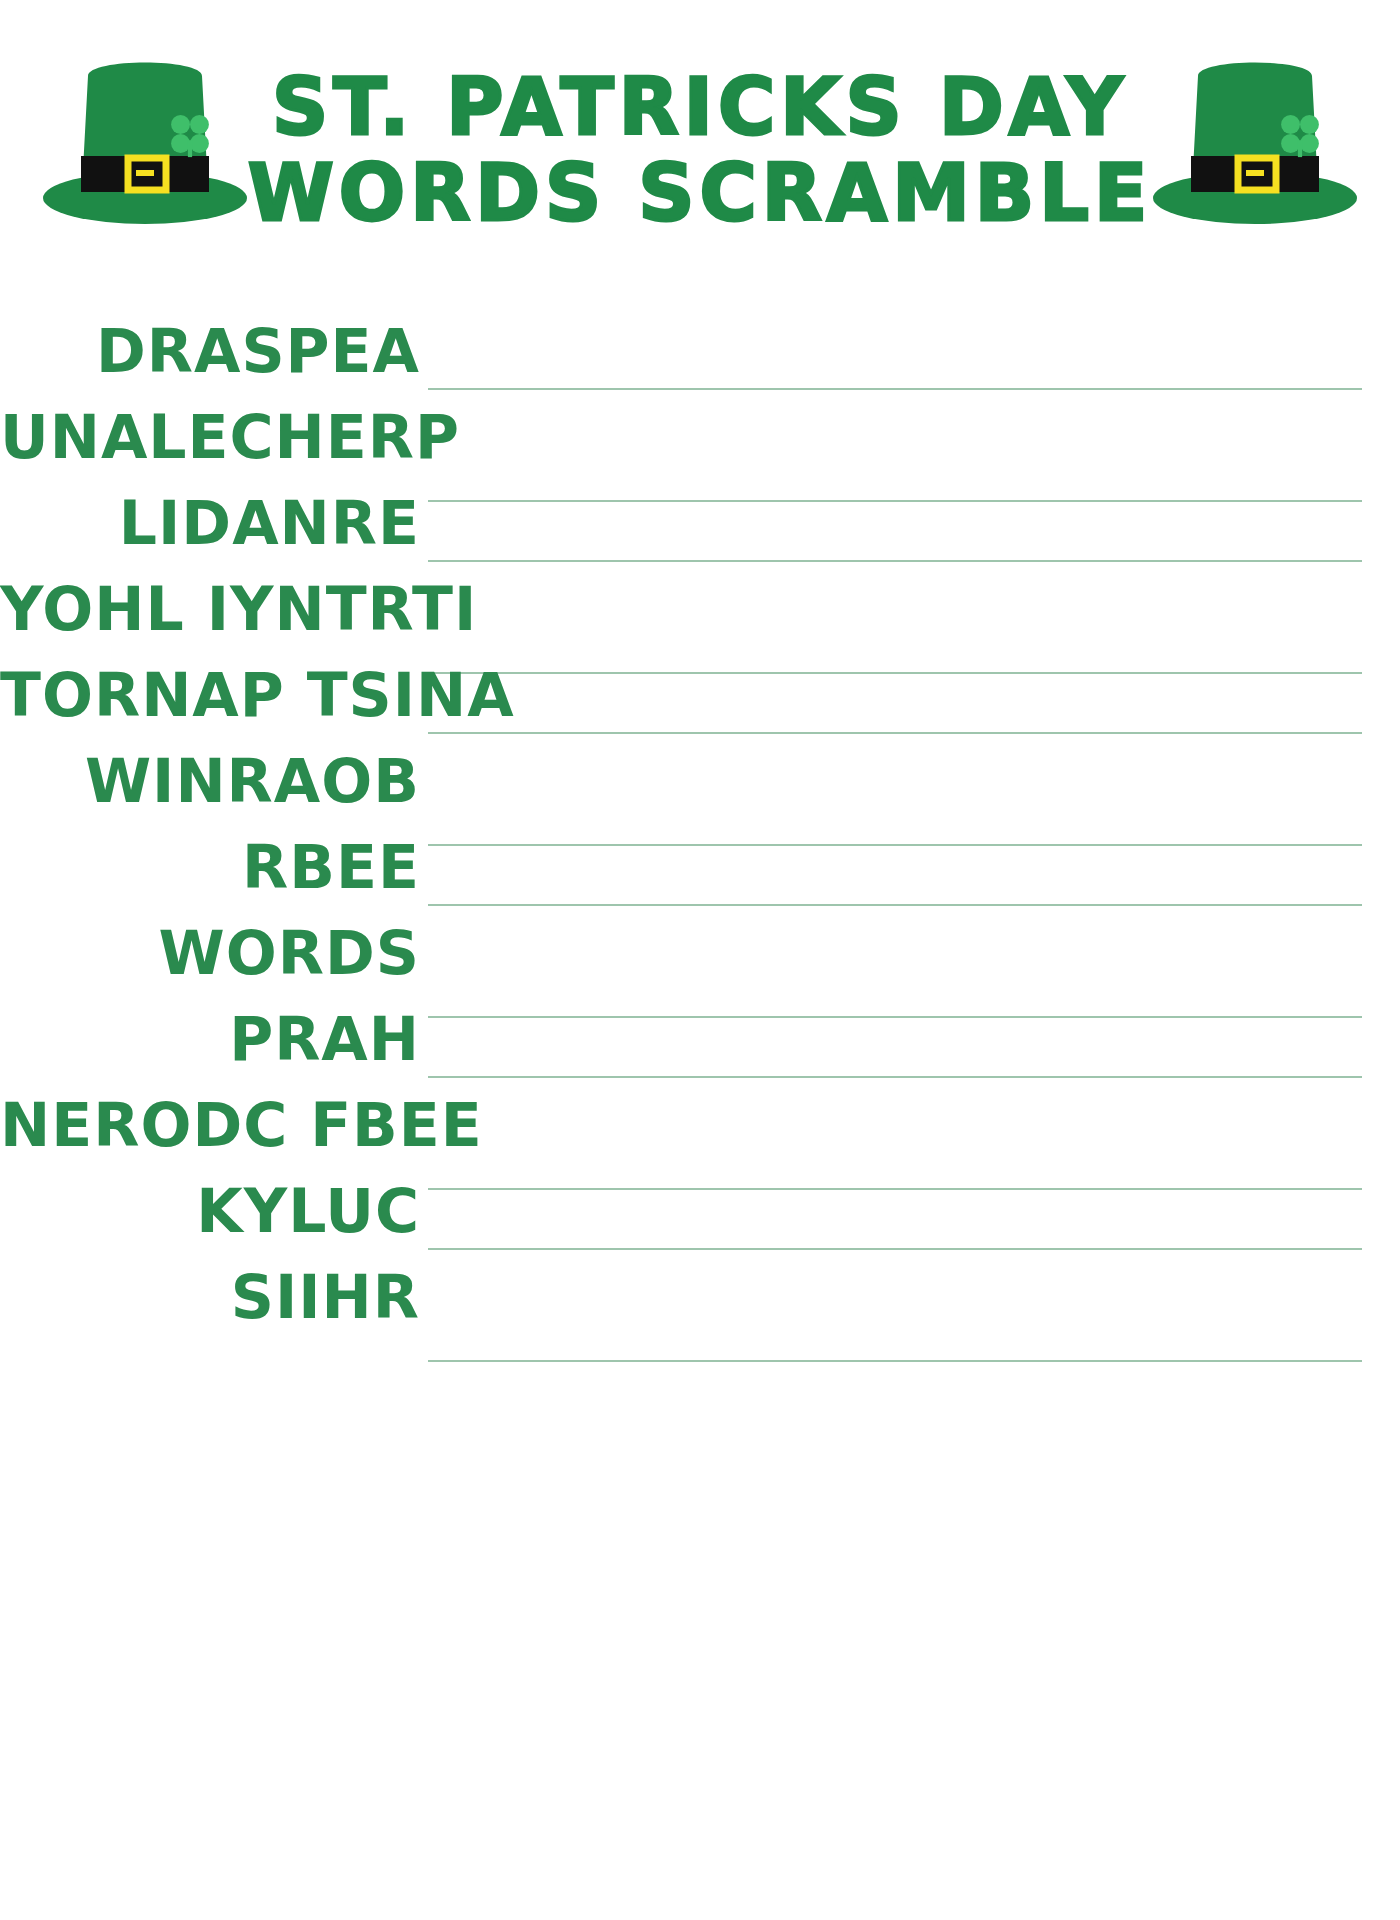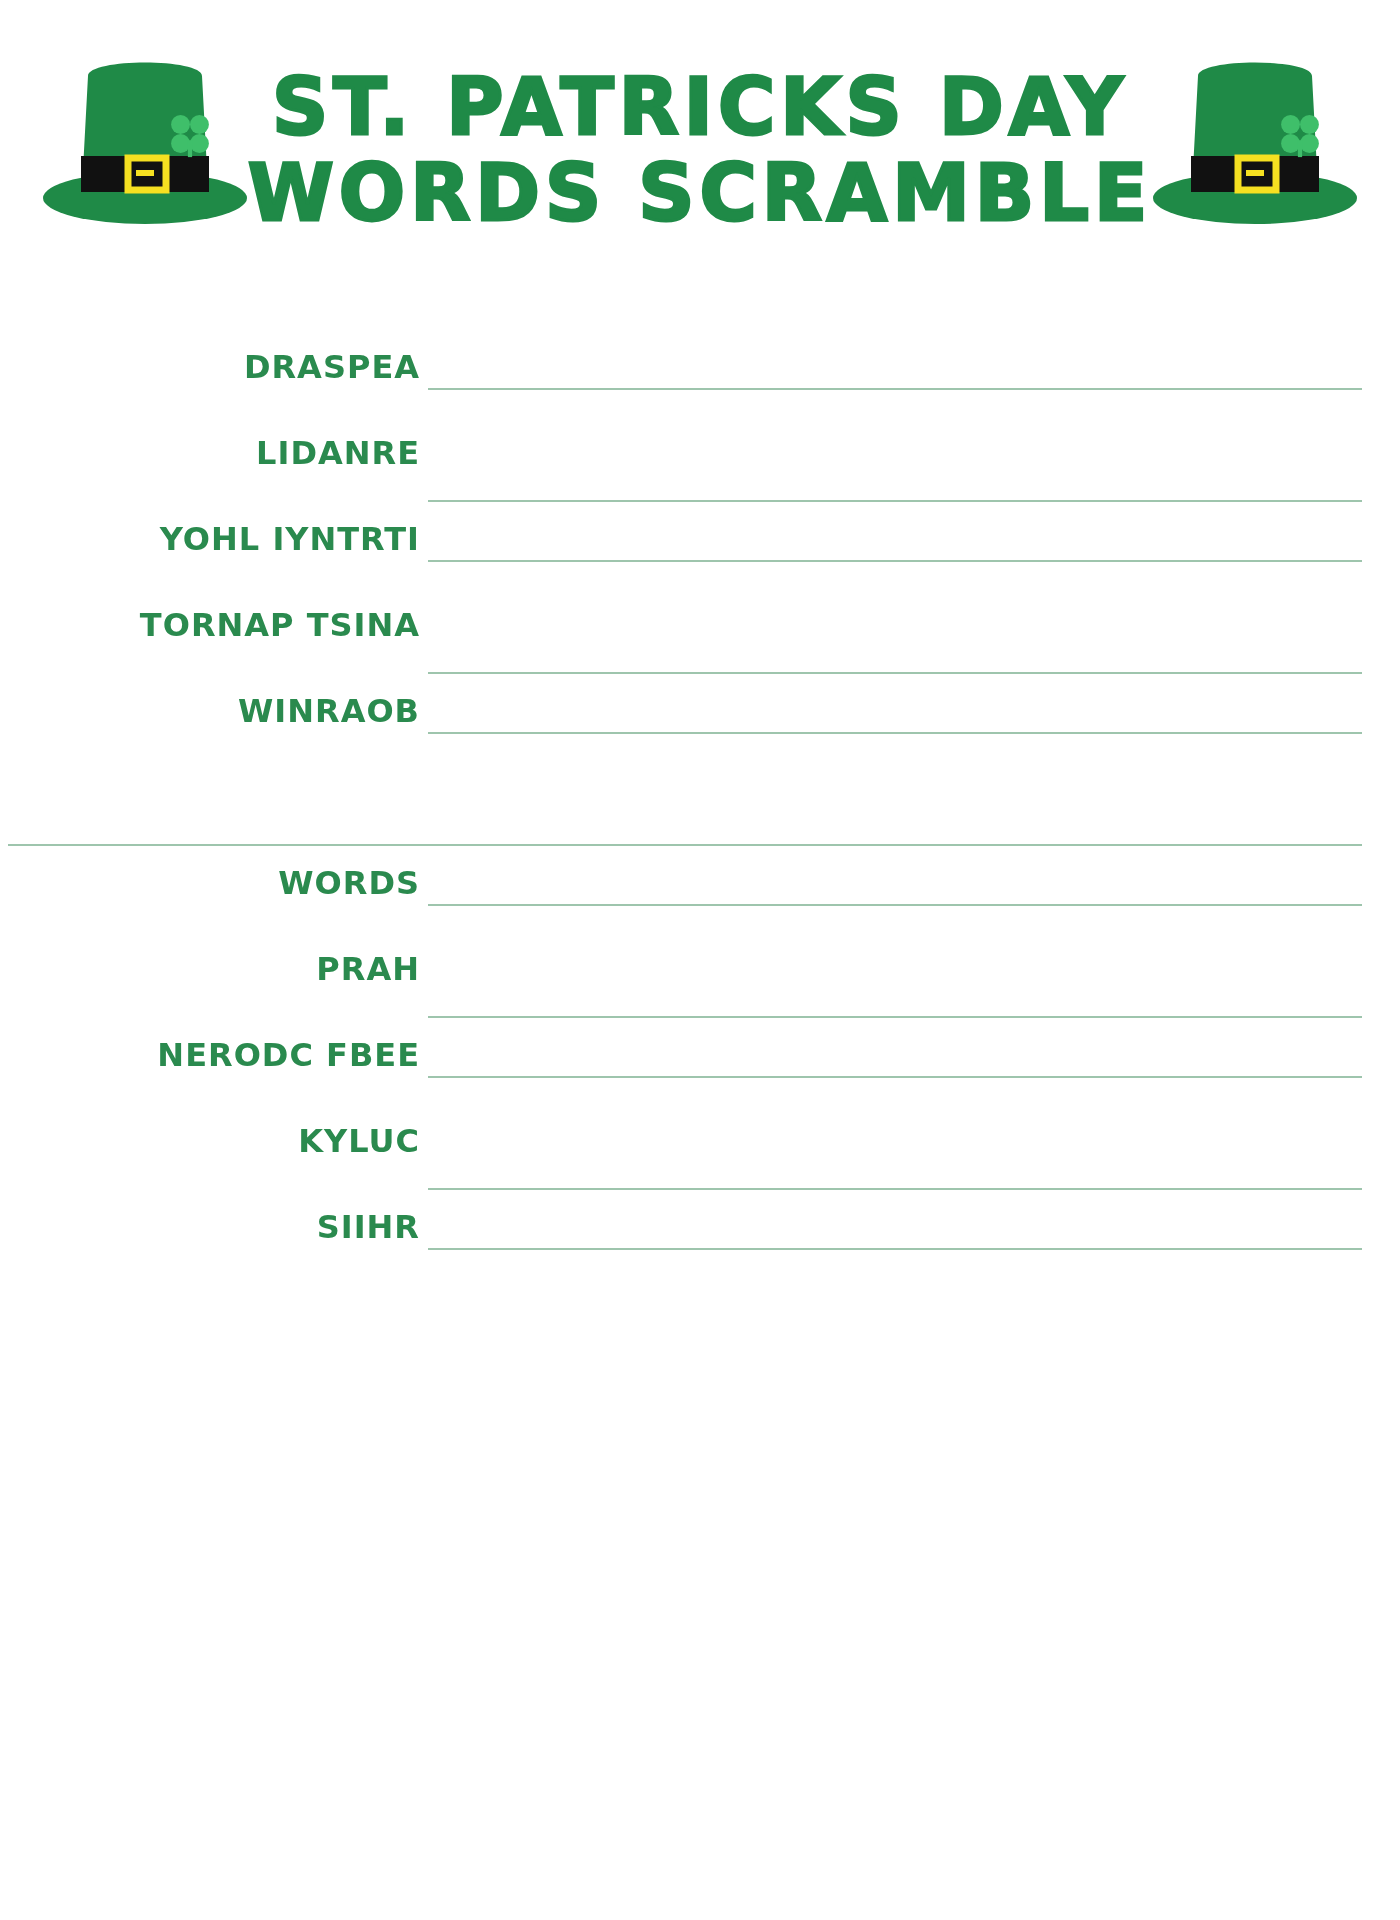--- a/index.html
+++ b/index.html
@@ -71,21 +71,21 @@
     position: relative;
   }
 
   .word {
     width: 420px;
     flex: 0 0 420px;
     text-align: right;
     color: #2a8a4e;
     font-family: "DejaVu Sans", sans-serif;
     font-weight: bold;
-    font-size: 32px;
+    font-size: 60px;
     letter-spacing: 1px;
     white-space: nowrap;
     padding-bottom: 14px;
     box-sizing: border-box;
   }
 
   .blank {
     flex: 1 1 auto;
     height: 0;
     border-bottom: 2px solid #9ec5ad;
@@ -148,20 +148,24 @@
     </span>
   </div>
 
   <div class="list">
 
     <div class="row">
       <div class="word">DRASPEA</div>
       <div class="blank"></div>
     </div>
 
+    <div class="row">
+      <div class="word">UNALECHERP</div>
+      <div class="blank"></div>
+    </div>
 
     <div class="row">
       <div class="word">LIDANRE</div>
       <div class="blank"></div>
     </div>
 
 
 
     <div class="row">
       <div class="word">YOHL IYNTRTI</div>
@@ -172,20 +176,21 @@
       <div class="word">TORNAP TSINA</div>
       <div class="blank"></div>
     </div>
 
     <div class="row">
       <div class="word">WINRAOB</div>
       <div class="blank"></div>
     </div>
 
     <div class="row">
+      <div class="word">RBEE</div>
       <div class="blank"></div>
     </div>
 
     <div class="row">
       <div class="word">WORDS</div>
       <div class="blank"></div>
     </div>
 
 
     <div class="row">

